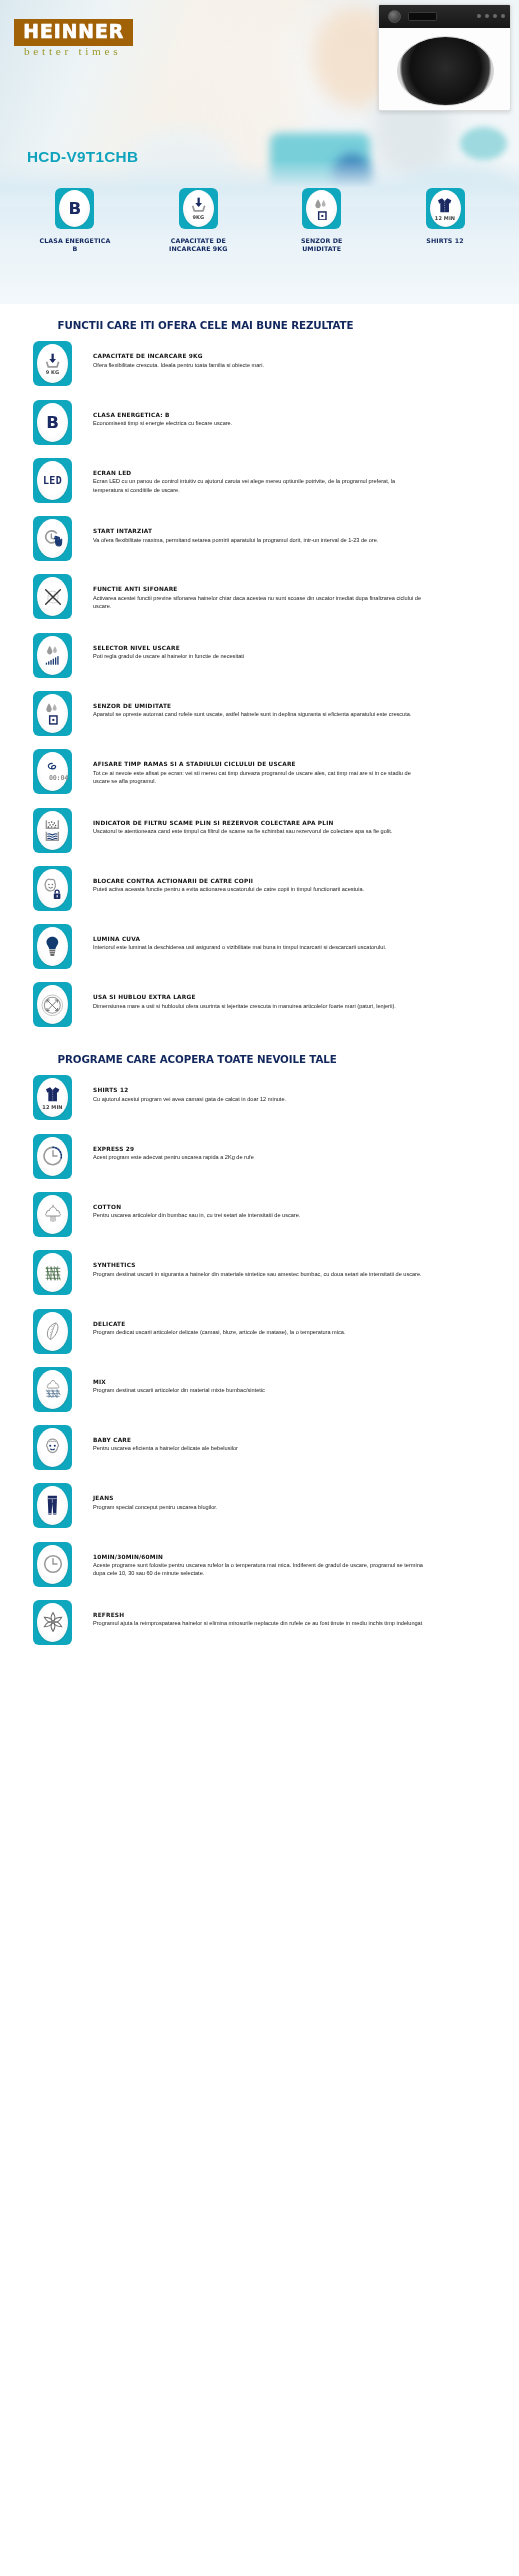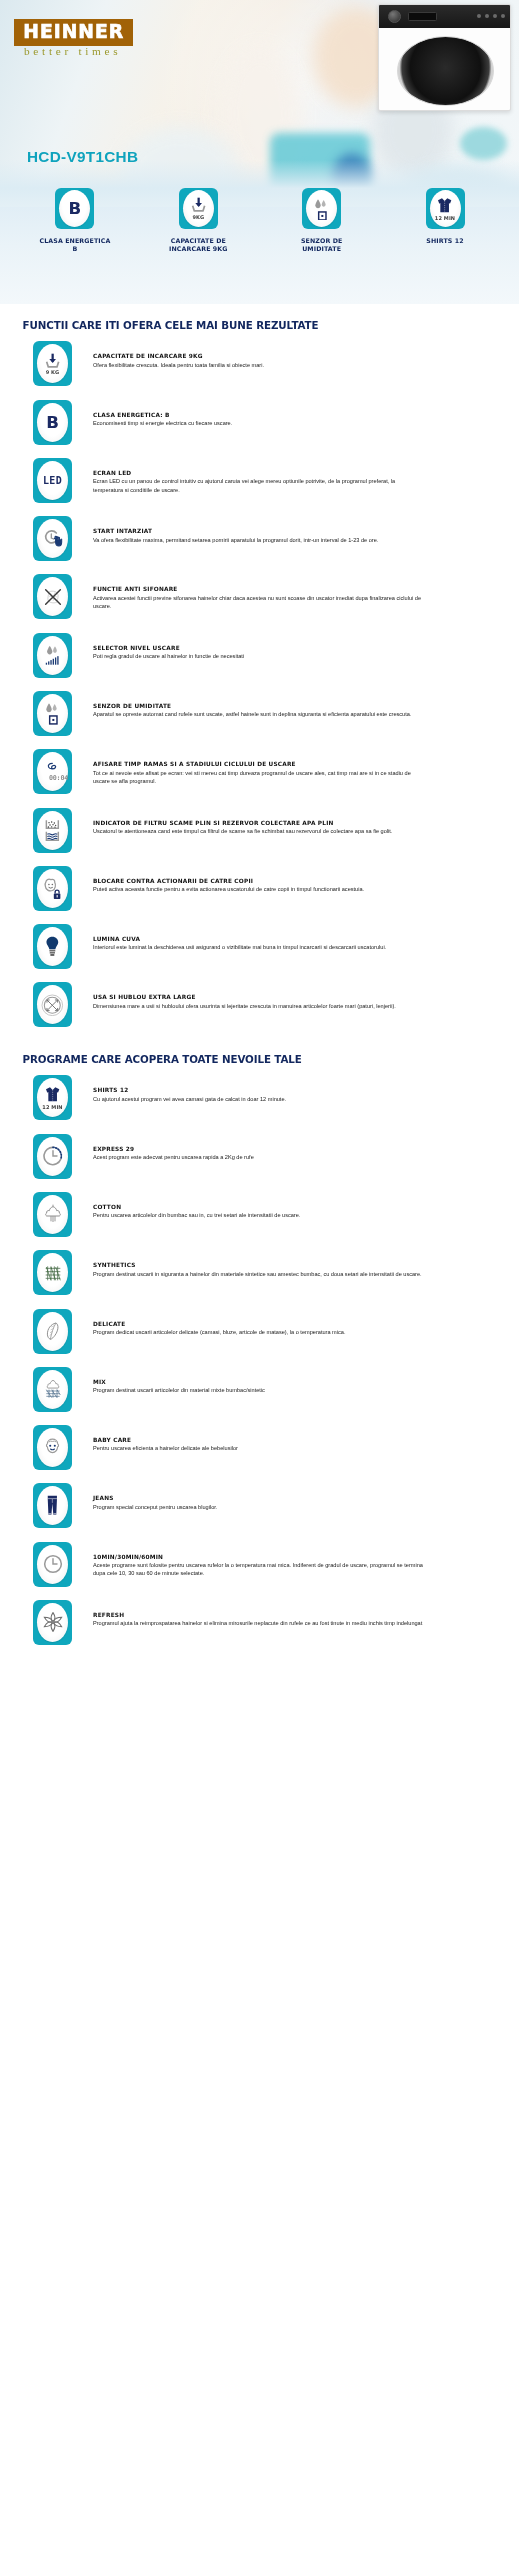--- a/index.html
+++ b/index.html
@@ -153,20 +153,21 @@
 
   
   .section-title {
     color: #12275e;
     font-family: "DejaVu Sans", sans-serif;
     font-weight: 900;
     font-size: 10.3px;
     letter-spacing: -0.1px;
     padding: 14.7px 0 2.7px 22.6px;
     text-transform: uppercase;
+    margin-left: 35px;
   }
   .feature-list { padding: 0 0 0 0; }
   .feature {
     display: flex;
     align-items: flex-start;
     padding: 5.3px 20px 5.3px 33px;
     min-height: 55px;
   }
   .feat-tile {
     flex: 0 0 auto;

